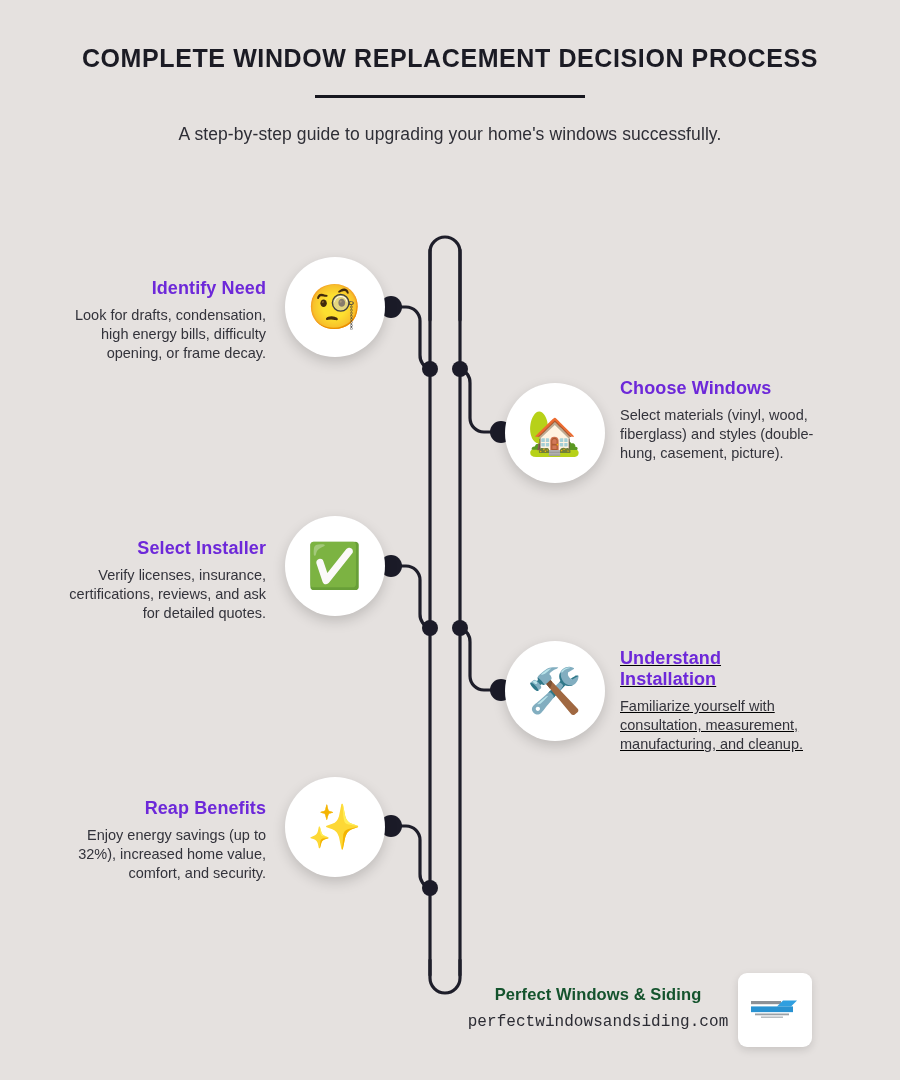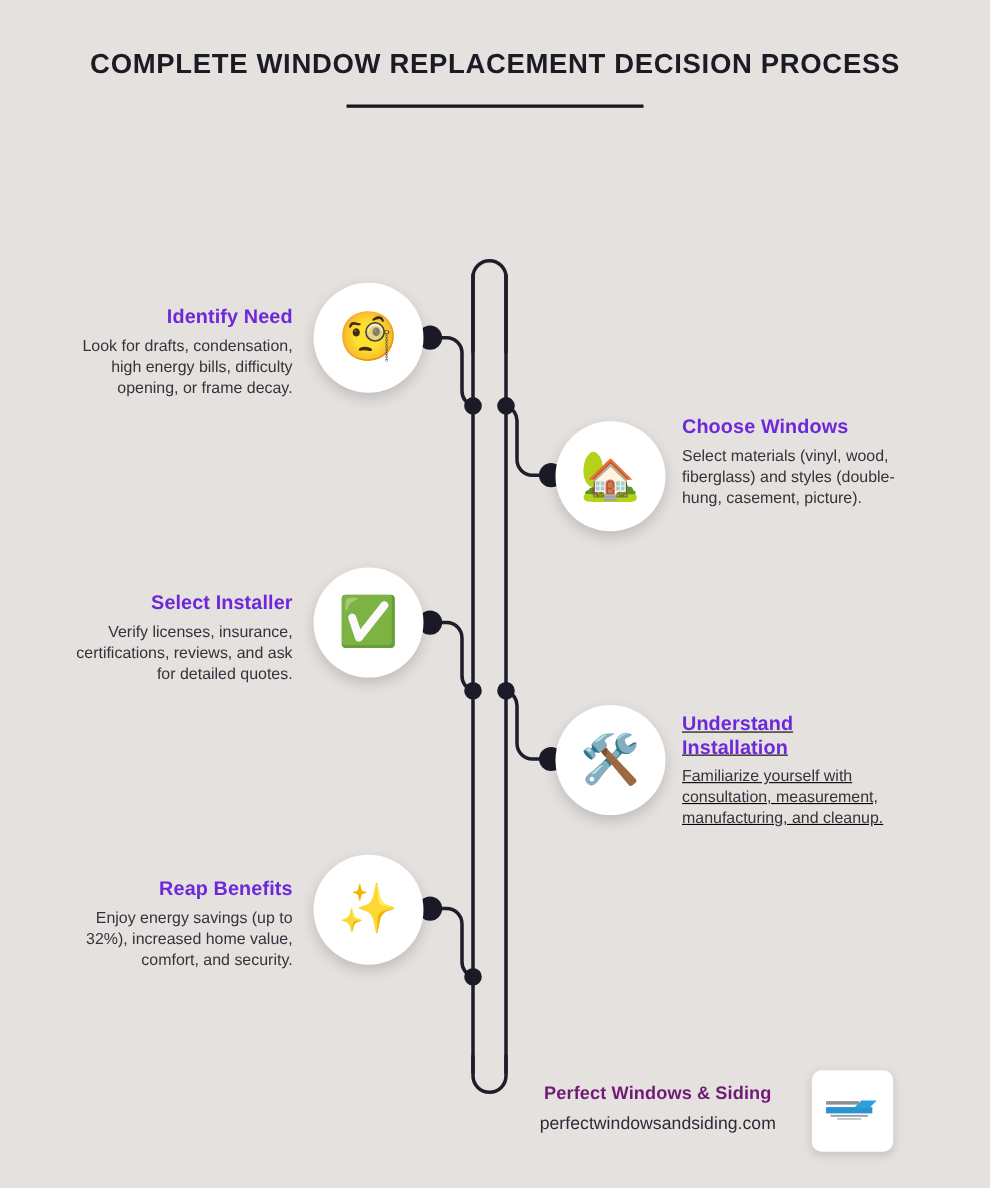--- a/index.html
+++ b/index.html
@@ -104,28 +104,29 @@
   .footer-brand {
     position: absolute;
     left: 452px;
     top: 985px;
     width: 292px;
     text-align: center;
   }
   .footer-name {
     font-size: 16.5px;
     font-weight: bold;
-    color: #701a75;
+    color: #14532d;
     letter-spacing: 0.1px;
   }
   .footer-url {
     margin-top: 9px;
     font-size: 16px;
     color: #2b2b33;
     letter-spacing: 0.05px;
+    font-family: Liberation Mono, monospace;
   }
   .footer-logo {
     position: absolute;
     left: 738px;
     top: 973px;
     width: 74px;
     height: 74px;
     background: #ffffff;
     border-radius: 9px;
     box-shadow: 0 3px 9px rgba(0,0,0,0.13);
@@ -140,20 +141,21 @@
   }
 </style>
 </head>
 <body style="background: rgb(229, 225, 223);">
 
 <div class="infographic">
 
   <div class="header">
     <h1 class="title">COMPLETE WINDOW REPLACEMENT DECISION PROCESS</h1>
     <div class="title-rule"></div>
+    <div class="subtitle">A step-by-step guide to upgrading your home's windows successfully.</div>
   </div>
 
   <svg class="rails" viewBox="0 0 900 1080" width="900" height="1080">
     <g fill="none" stroke="#1e1e2a" stroke-width="3.2" stroke-linecap="round">
 
       <path d="M430 320 L430 252 A15 15 0 0 1 460 252 L460 320"></path>
 
       <path d="M430 250 L430 975"></path>
 
       <path d="M460 250 L460 975"></path>

